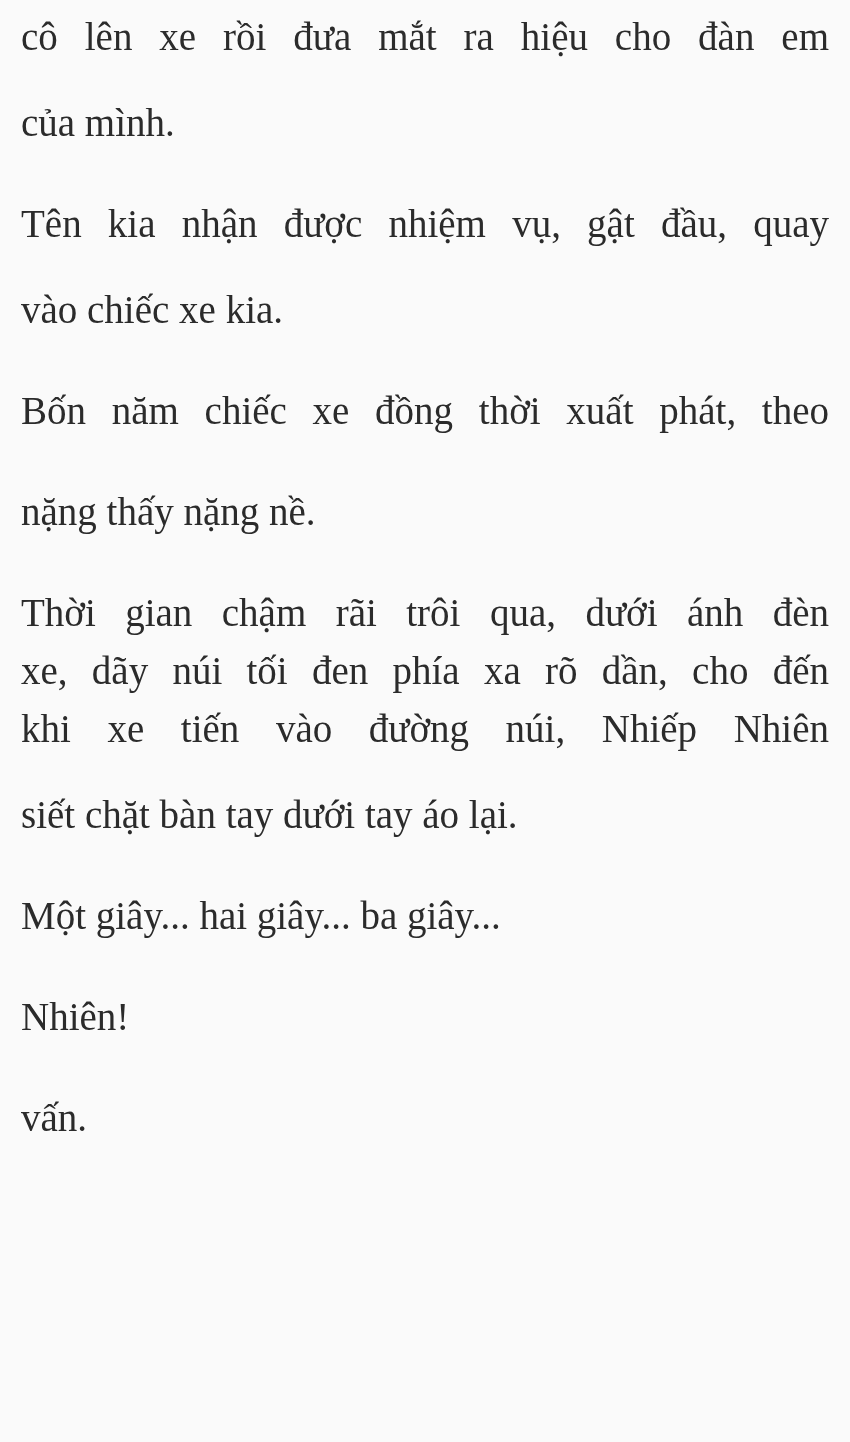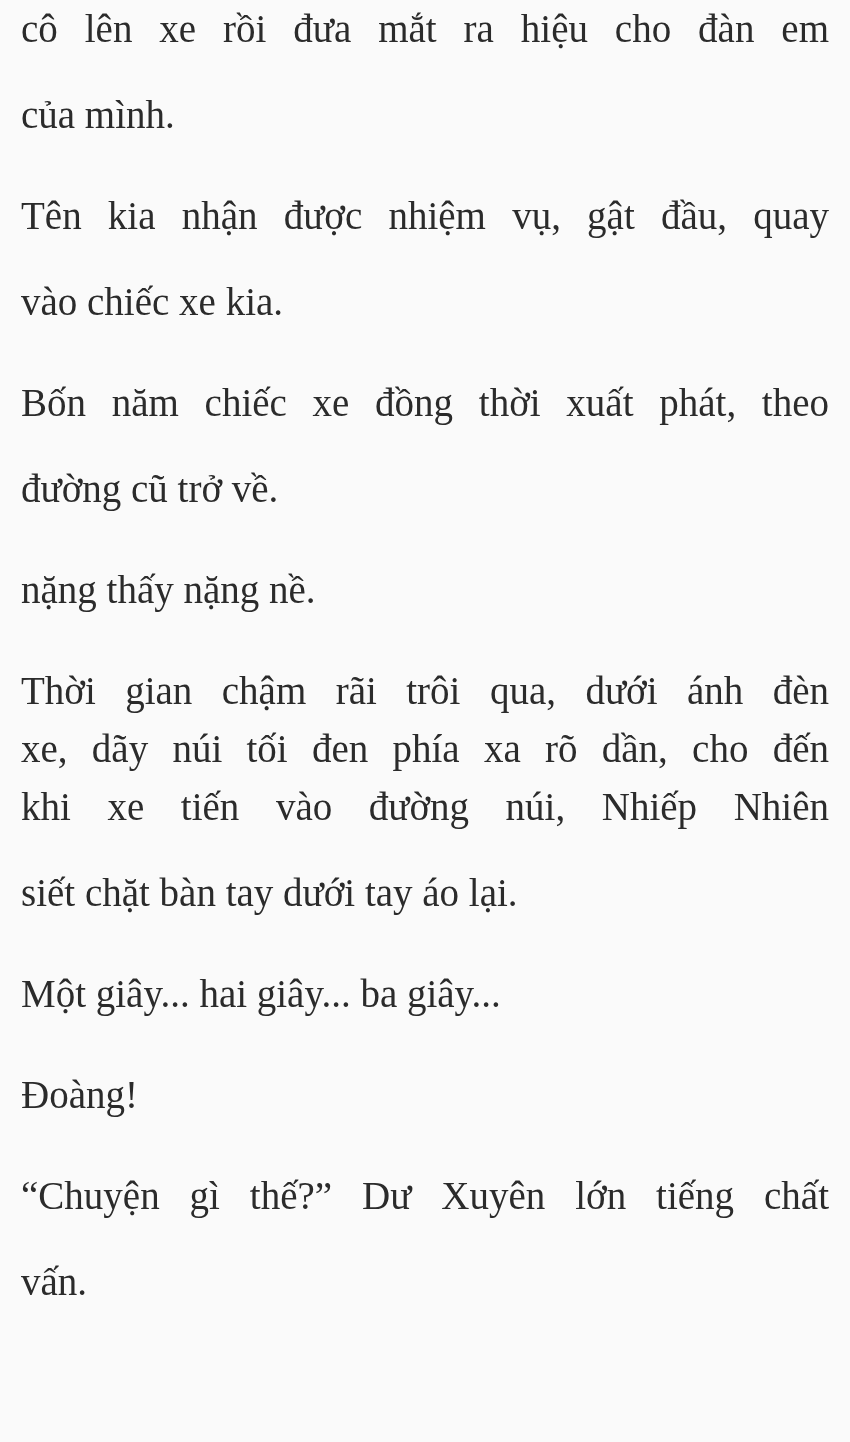--- a/index.html
+++ b/index.html
@@ -9,21 +9,21 @@
   body {
     width: 850px;
     height: 1442px;
     background: #fafafa;
     overflow: hidden;
   }
   .reader-page {
     box-sizing: border-box;
     width: 850px;
     height: 1442px;
-    padding: 0 21px;
+    padding: 8px 21px;
     font-family: "Liberation Serif", "DejaVu Serif", serif;
     font-size: 39px;
     line-height: 58px;
     color: #2b2b2b;
     font-weight: 400;
   }
   .para {
     margin: 0 0 43px 0;
   }
   .para:last-child {
@@ -49,34 +49,32 @@
     <div class="para">
       <div class="line">cô lên xe rồi đưa mắt ra hiệu cho đàn em</div>
       <div class="line last">của mình.</div>
     </div>
     <div class="para">
       <div class="line">Tên kia nhận được nhiệm vụ, gật đầu, quay</div>
       <div class="line last">vào chiếc xe kia.</div>
     </div>
     <div class="para">
       <div class="line">Bốn năm chiếc xe đồng thời xuất phát, theo</div>
-      <div class="line last">đường cũ trở về.</div>
     </div>
     <div class="para">
       <div class="line last">nặng thấy nặng nề.</div>
     </div>
     <div class="para">
       <div class="line">Thời gian chậm rãi trôi qua, dưới ánh đèn</div>
       <div class="line">xe, dãy núi tối đen phía xa rõ dần, cho đến</div>
       <div class="line">khi xe tiến vào đường núi, Nhiếp Nhiên</div>
       <div class="line last">siết chặt bàn tay dưới tay áo lại.</div>
     </div>
     <div class="para">
       <div class="line last">Một giây... hai giây... ba giây...</div>
     </div>
     <div class="para">
-      <div class="line last">Đoàng!</div>
+      <div class="line last">Nhiên!</div>
     </div>
     <div class="para">
-      <div class="line">“Chuyện gì thế?” Dư Xuyên lớn tiếng chất</div>
       <div class="line last">vấn.</div>
     </div>
   </main>
 
 </body></html>

